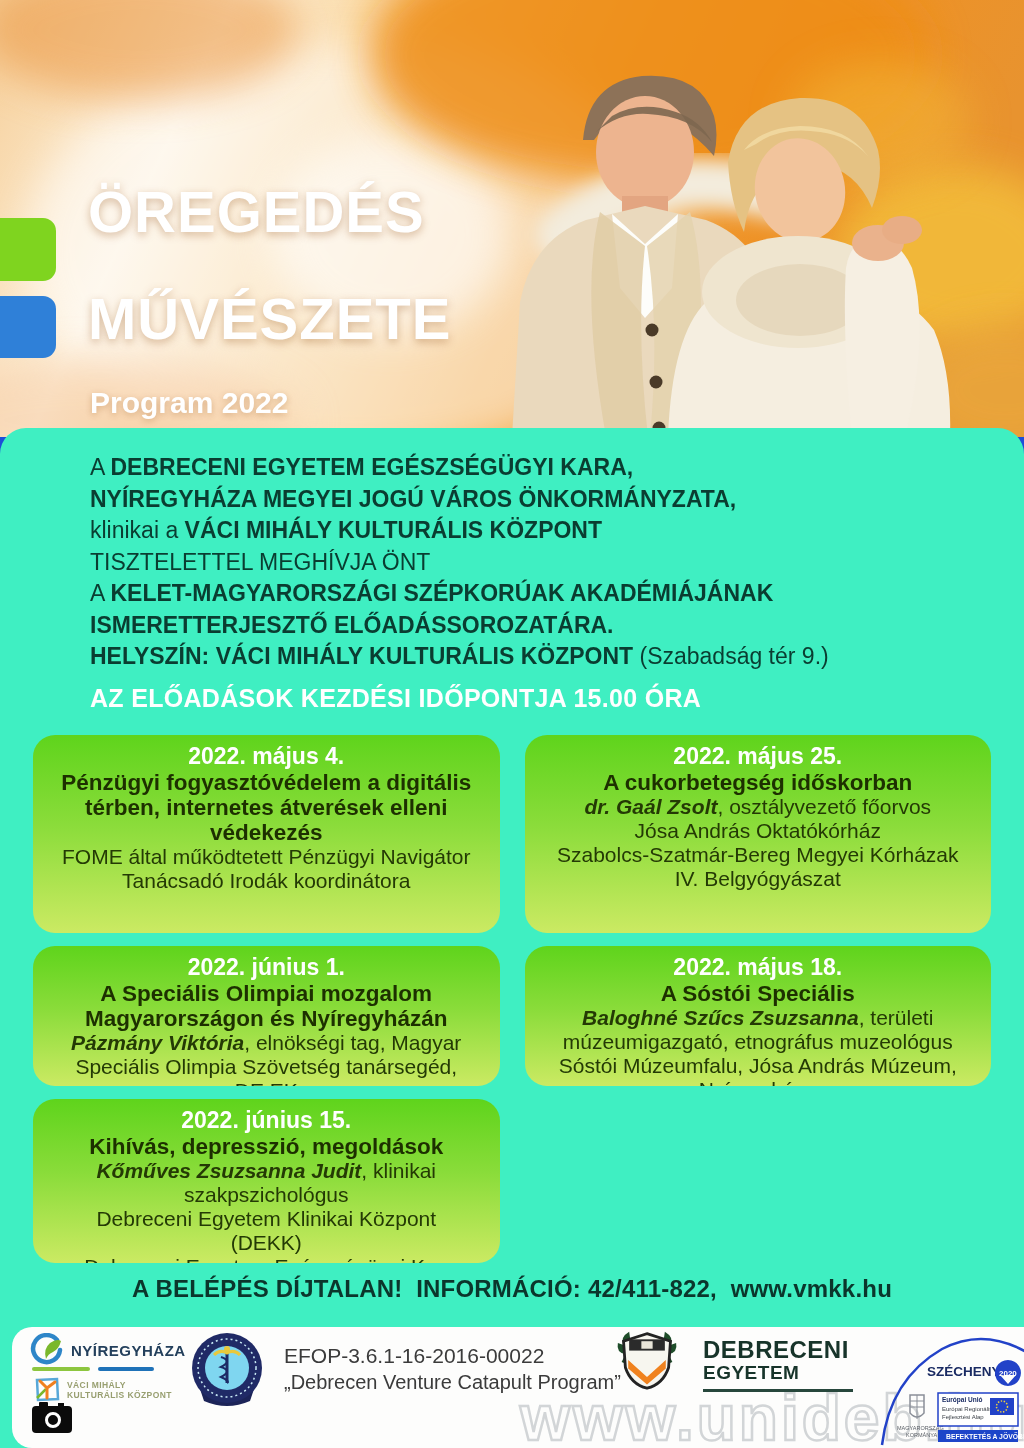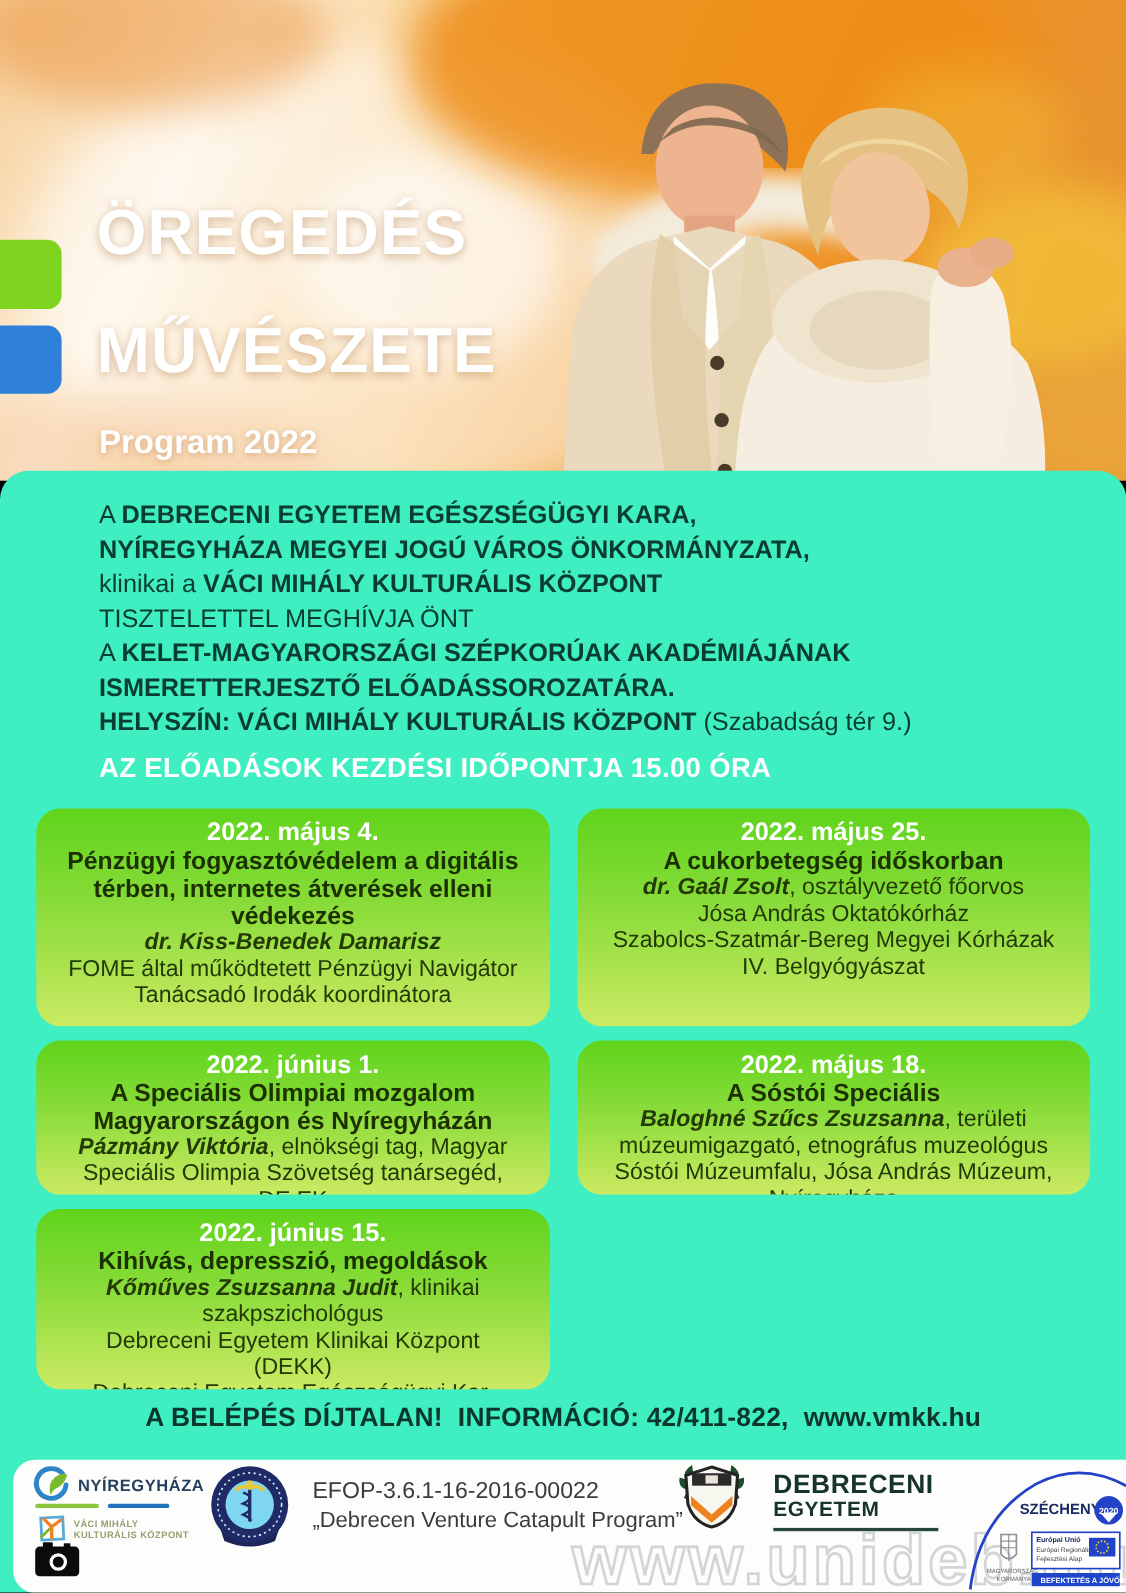--- a/index.html
+++ b/index.html
@@ -1,18 +1,18 @@
 <!DOCTYPE html>
 <html><head>
 <meta charset="utf-8">
 <style>
   html,body{margin:0;padding:0;background:#222;}
   .poster{
     position:relative;width:1024px;height:1448px;overflow:hidden;
-    background:#000000;font-family:"Liberation Sans",sans-serif;text-decoration:underline;
+    background:#1d4ed8;font-family:"Liberation Sans",sans-serif;text-decoration:underline;
     -webkit-font-smoothing:antialiased;
   }
   
   .hero{position:absolute;top:0;left:0;width:1024px;height:437px;overflow:hidden;}
   .hero svg{display:block;}
   .accent-block{position:absolute;left:-12px;width:68px;border-radius:13px;}
   .accent-green{top:218px;height:63px;background:#7FD41F;}
   .accent-blue{top:296px;height:62px;background:#2F80D8;}
   .hero-title{
     position:absolute;left:88px;color:#fff;font-weight:800;letter-spacing:1px;
@@ -179,21 +179,20 @@
       <div class="line"><span class="b">HELYSZÍN: VÁCI MIHÁLY KULTURÁLIS KÖZPONT </span><span>(Szabadság tér 9.)</span></div>
     </div>
 
     <div class="start-time">AZ ELŐADÁSOK KEZDÉSI IDŐPONTJA 15.00 ÓRA</div>
 
     <div class="cards">
 
       <article class="card">
         <div class="date">2022. május 4.</div>
         <div class="title">Pénzügyi fogyasztóvédelem a digitális térben, internetes átverések elleni védekezés</div>
-        <div class="speaker-line"><span class="speaker">dr. Kiss-Benedek Damarisz</span><span></span></div>
         <div class="details">
             <div>FOME által működtetett Pénzügyi Navigátor</div>
             <div>Tanácsadó Irodák koordinátora</div>
           </div>
       </article>
 
       <article class="card">
         <div class="date">2022. május 25.</div>
         <div class="title">A cukorbetegség időskorban</div>
         <div class="speaker-line"><span class="speaker">dr. Gaál Zsolt</span><span>, osztályvezető főorvos</span></div>

